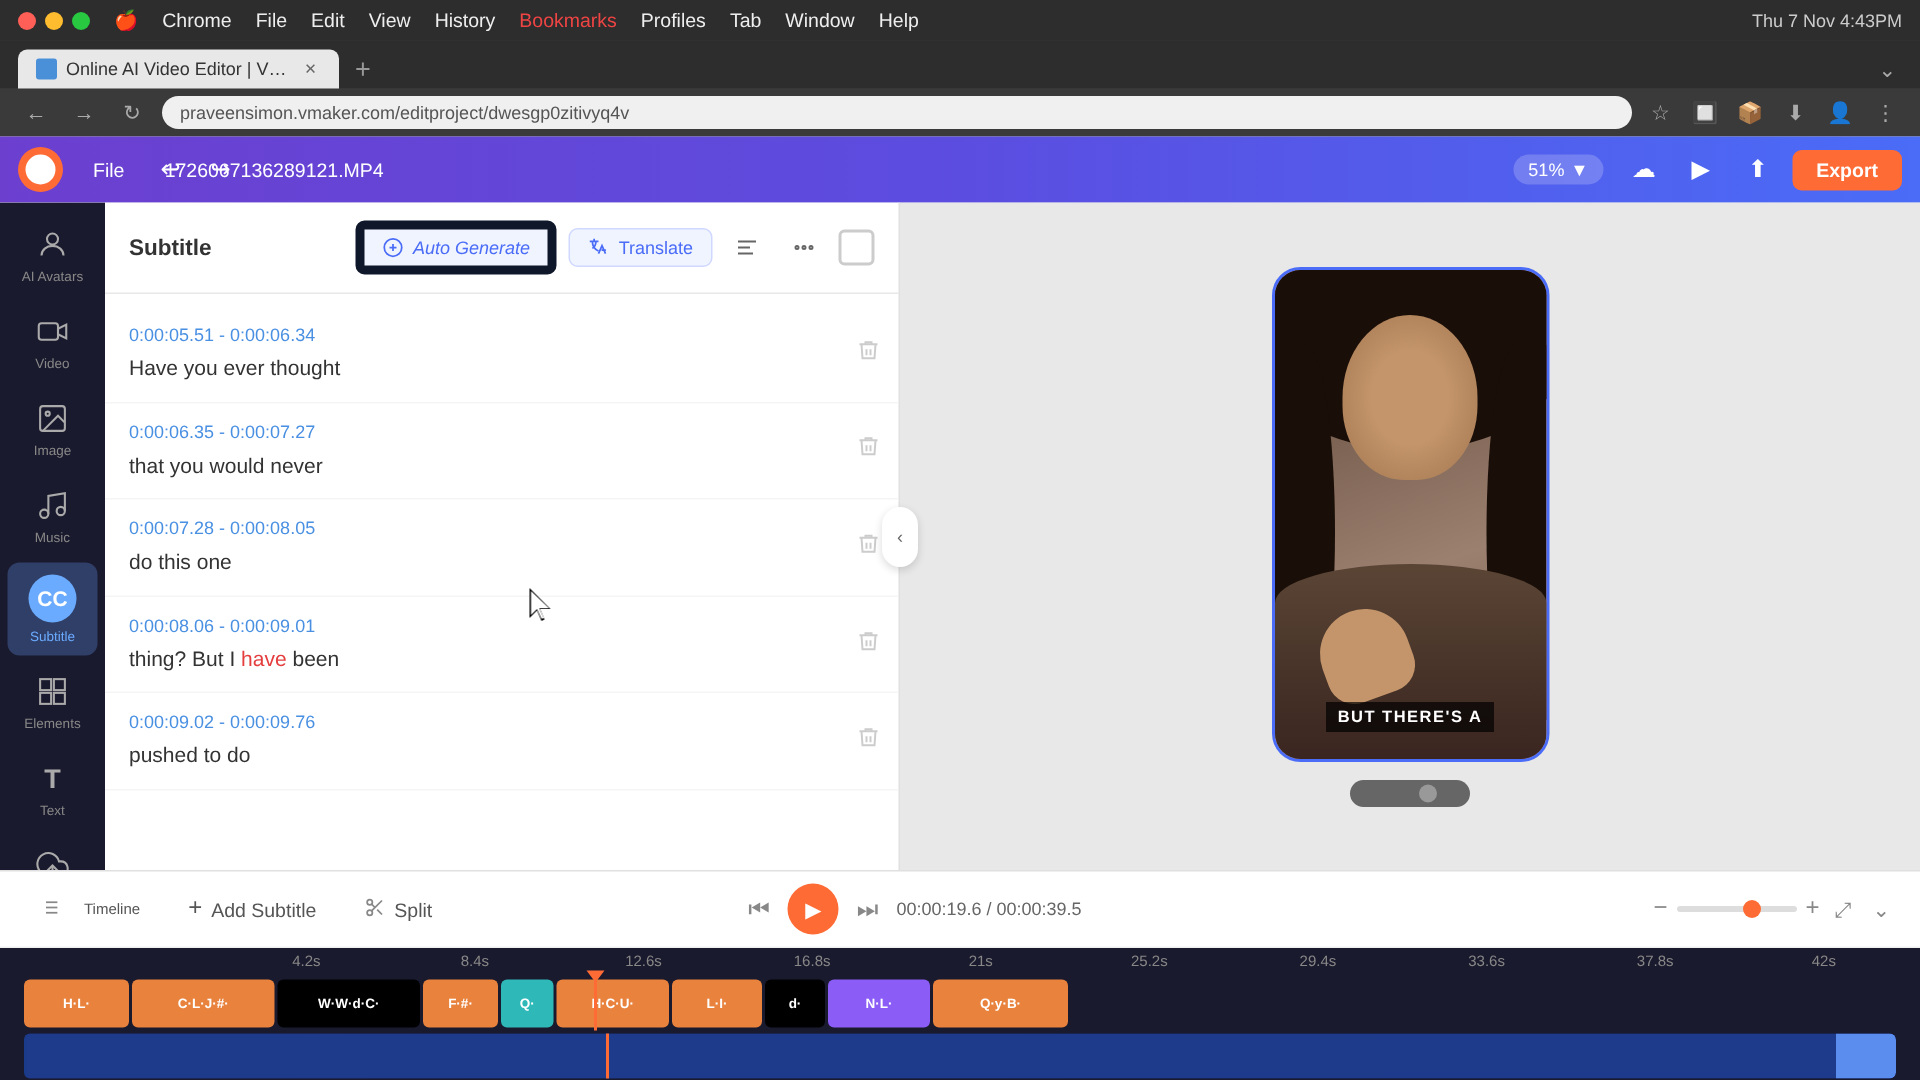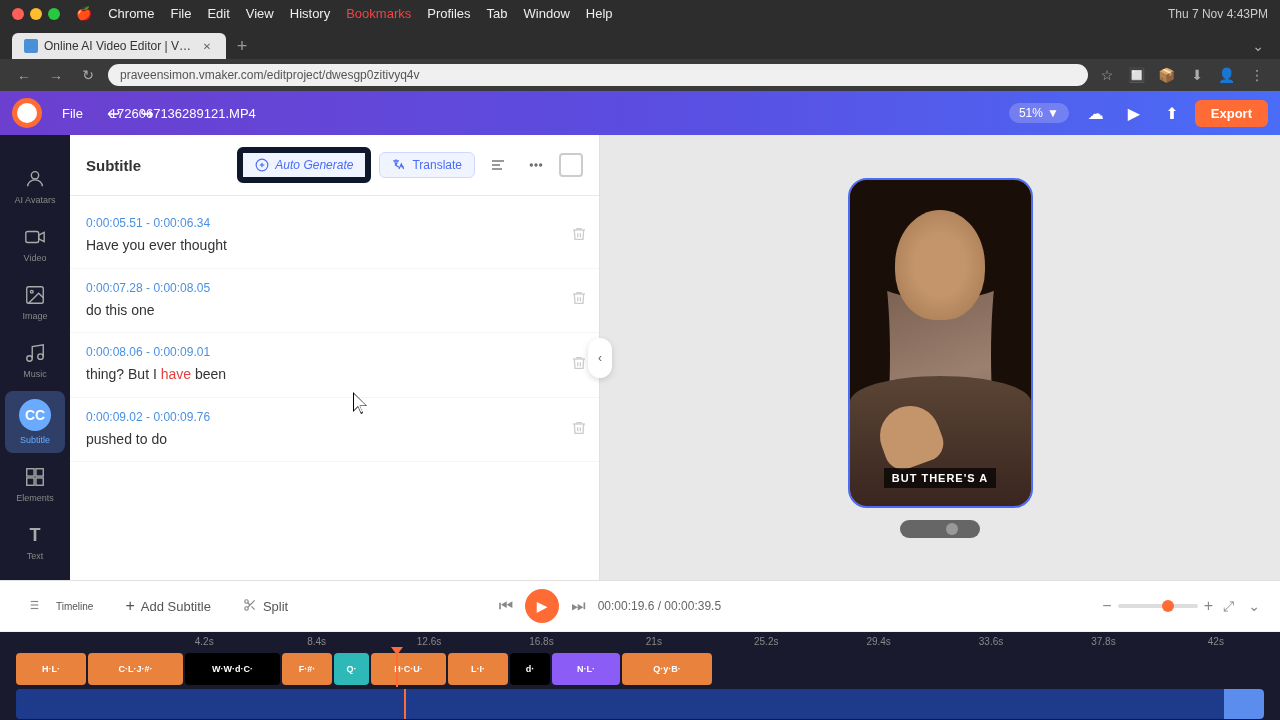--- a/index.html
+++ b/index.html
@@ -34,21 +34,21 @@
     .header-title { color: white; font-size: 13px; font-weight: 500; flex: 1; text-align: left; margin-left: -60px; }
     .header-zoom { background: rgba(255,255,255,0.2); color: white; border-radius: 16px; padding: 3px 10px; font-size: 12px; display: flex; align-items: center; gap: 4px; cursor: pointer; }
     .header-actions { display: flex; gap: 8px; align-items: center; margin-left: auto; }
     .header-icon-btn { width: 30px; height: 30px; display: flex; align-items: center; justify-content: center; color: white; cursor: pointer; border-radius: 50%; }
     .export-btn { background: #ff6b35; color: white; border: none; border-radius: 6px; padding: 6px 16px; font-size: 13px; font-weight: 600; cursor: pointer; }
 
     
     .main-content { display: flex; flex: 1; overflow: hidden; }
 
     
-    .sidebar { width: 70px; background: #1a1a2e; display: flex; flex-direction: column; align-items: center; padding: 24px 0; gap: 4px; }
+    .sidebar { width: 70px; background: #1a1a2e; display: flex; flex-direction: column; align-items: center; padding: 8px 0; gap: 4px; }
     .sidebar-item { display: flex; flex-direction: column; align-items: center; gap: 4px; padding: 8px 6px; cursor: pointer; border-radius: 8px; width: 60px; }
     .sidebar-item.active { background: rgba(100, 149, 237, 0.3); }
     .sidebar-item.active .sidebar-label { color: #6aabff; }
     .sidebar-icon { width: 24px; height: 24px; display: flex; align-items: center; justify-content: center; color: #aaa; font-size: 18px; }
     .sidebar-label { font-size: 9px; color: #888; text-align: center; }
     .sidebar-subtitle-circle { width: 32px; height: 32px; border-radius: 50%; background: #6aabff; display: flex; align-items: center; justify-content: center; color: white; font-size: 14px; font-weight: bold; }
 
     
     .subtitle-panel { width: 530px; background: white; display: flex; flex-direction: column; border-right: 1px solid #e0e0e0; }
     .subtitle-header { display: flex; align-items: center; padding: 12px 16px; border-bottom: 1px solid #e8e8e8; gap: 12px; }
@@ -302,20 +302,32 @@
           <div class="subtitle-delete">
             <svg width="16" height="16" viewBox="0 0 24 24" fill="none" stroke="#ccc" stroke-width="2">
                 <polyline points="3 6 5 6 21 6"></polyline>
                 <path d="M19 6l-1 14H6L5 6"></path>
                 <path d="M10 11v6M14 11v6"></path>
                 <path d="M9 6V4h6v2"></path>
               </svg>
           </div>
         </div>
 
+        <div class="subtitle-item">
+          <div class="subtitle-time">0:00:06.35  -  0:00:07.27</div>
+          <div class="subtitle-text">that you would never</div>
+          <div class="subtitle-delete">
+            <svg width="16" height="16" viewBox="0 0 24 24" fill="none" stroke="#ccc" stroke-width="2">
+                <polyline points="3 6 5 6 21 6"></polyline>
+                <path d="M19 6l-1 14H6L5 6"></path>
+                <path d="M10 11v6M14 11v6"></path>
+                <path d="M9 6V4h6v2"></path>
+              </svg>
+          </div>
+        </div>
 
         <div class="subtitle-item">
           <div class="subtitle-time">0:00:07.28  -  0:00:08.05</div>
           <div class="subtitle-text">do this one</div>
           <div class="subtitle-delete">
             <svg width="16" height="16" viewBox="0 0 24 24" fill="none" stroke="#ccc" stroke-width="2">
                 <polyline points="3 6 5 6 21 6"></polyline>
                 <path d="M19 6l-1 14H6L5 6"></path>
                 <path d="M10 11v6M14 11v6"></path>
                 <path d="M9 6V4h6v2"></path>

